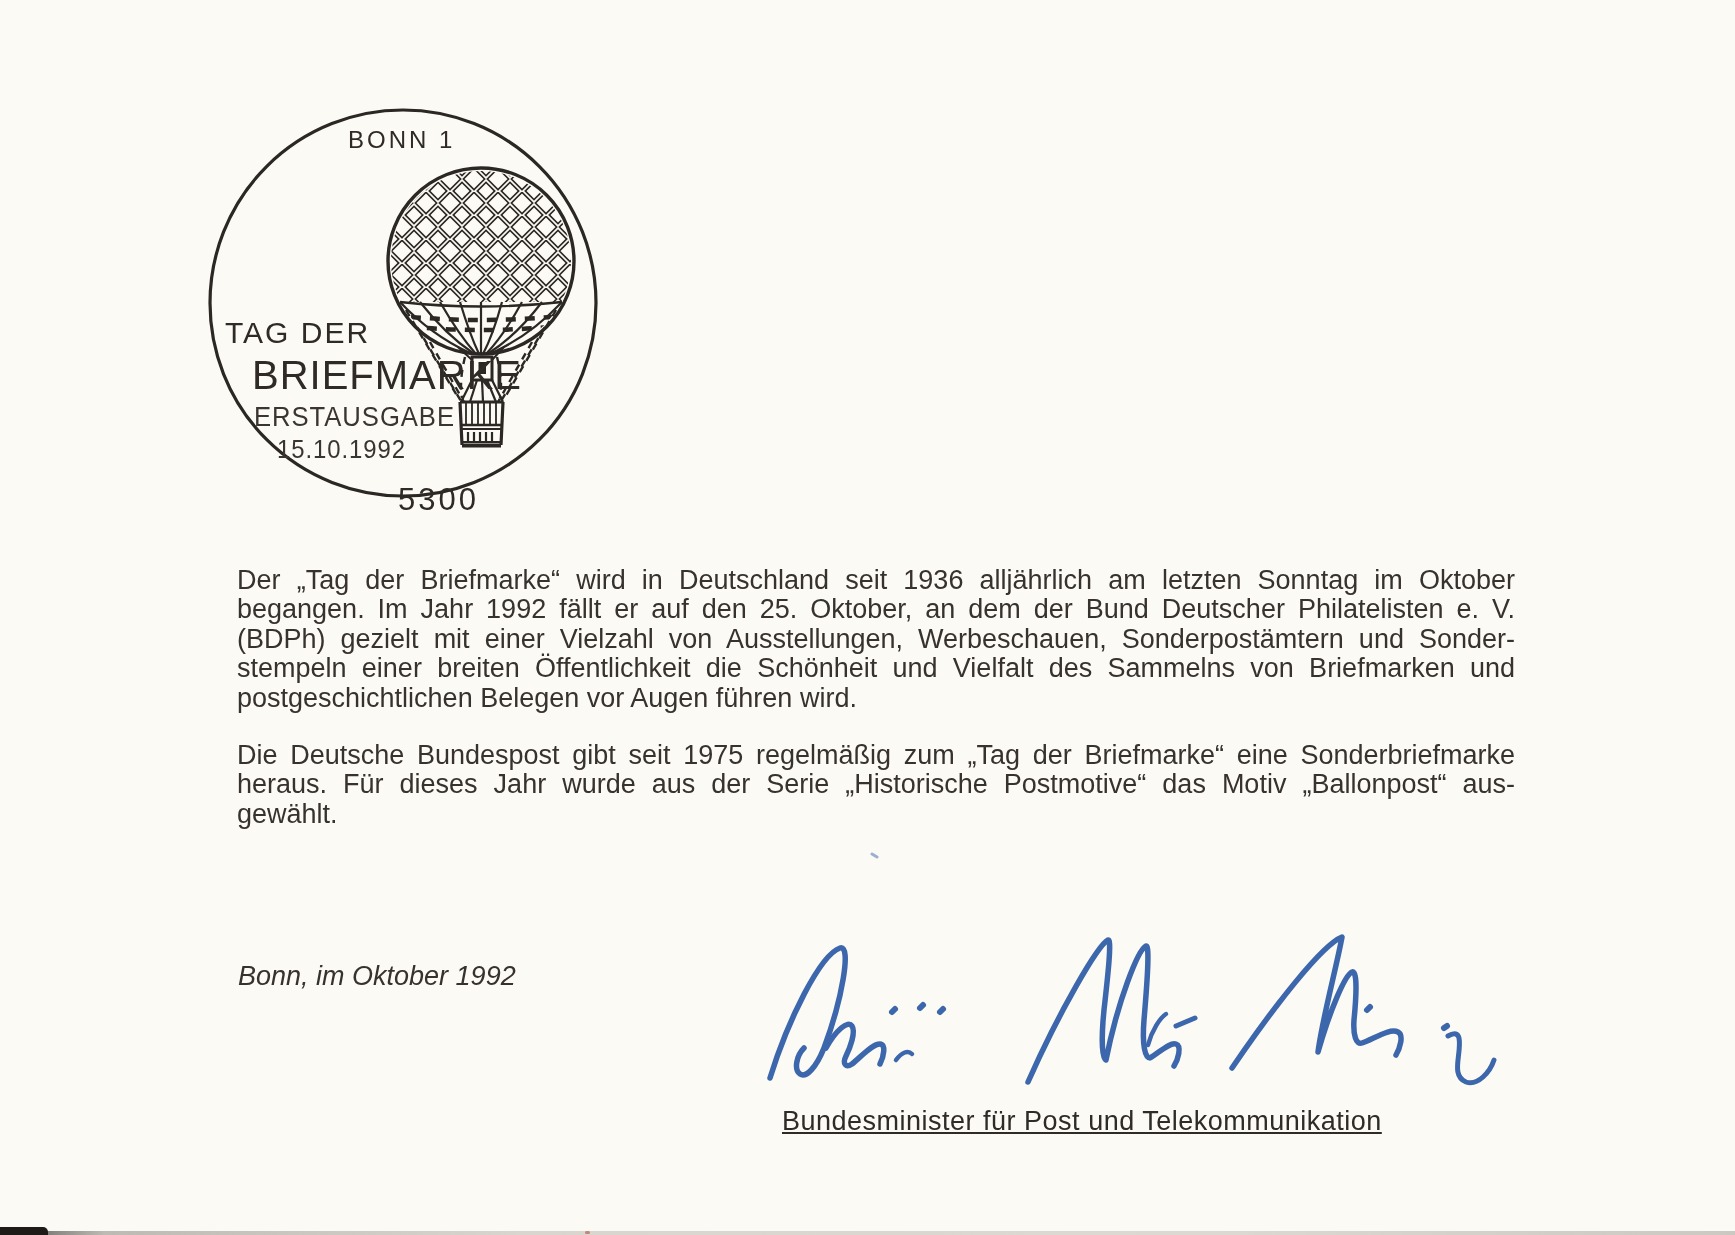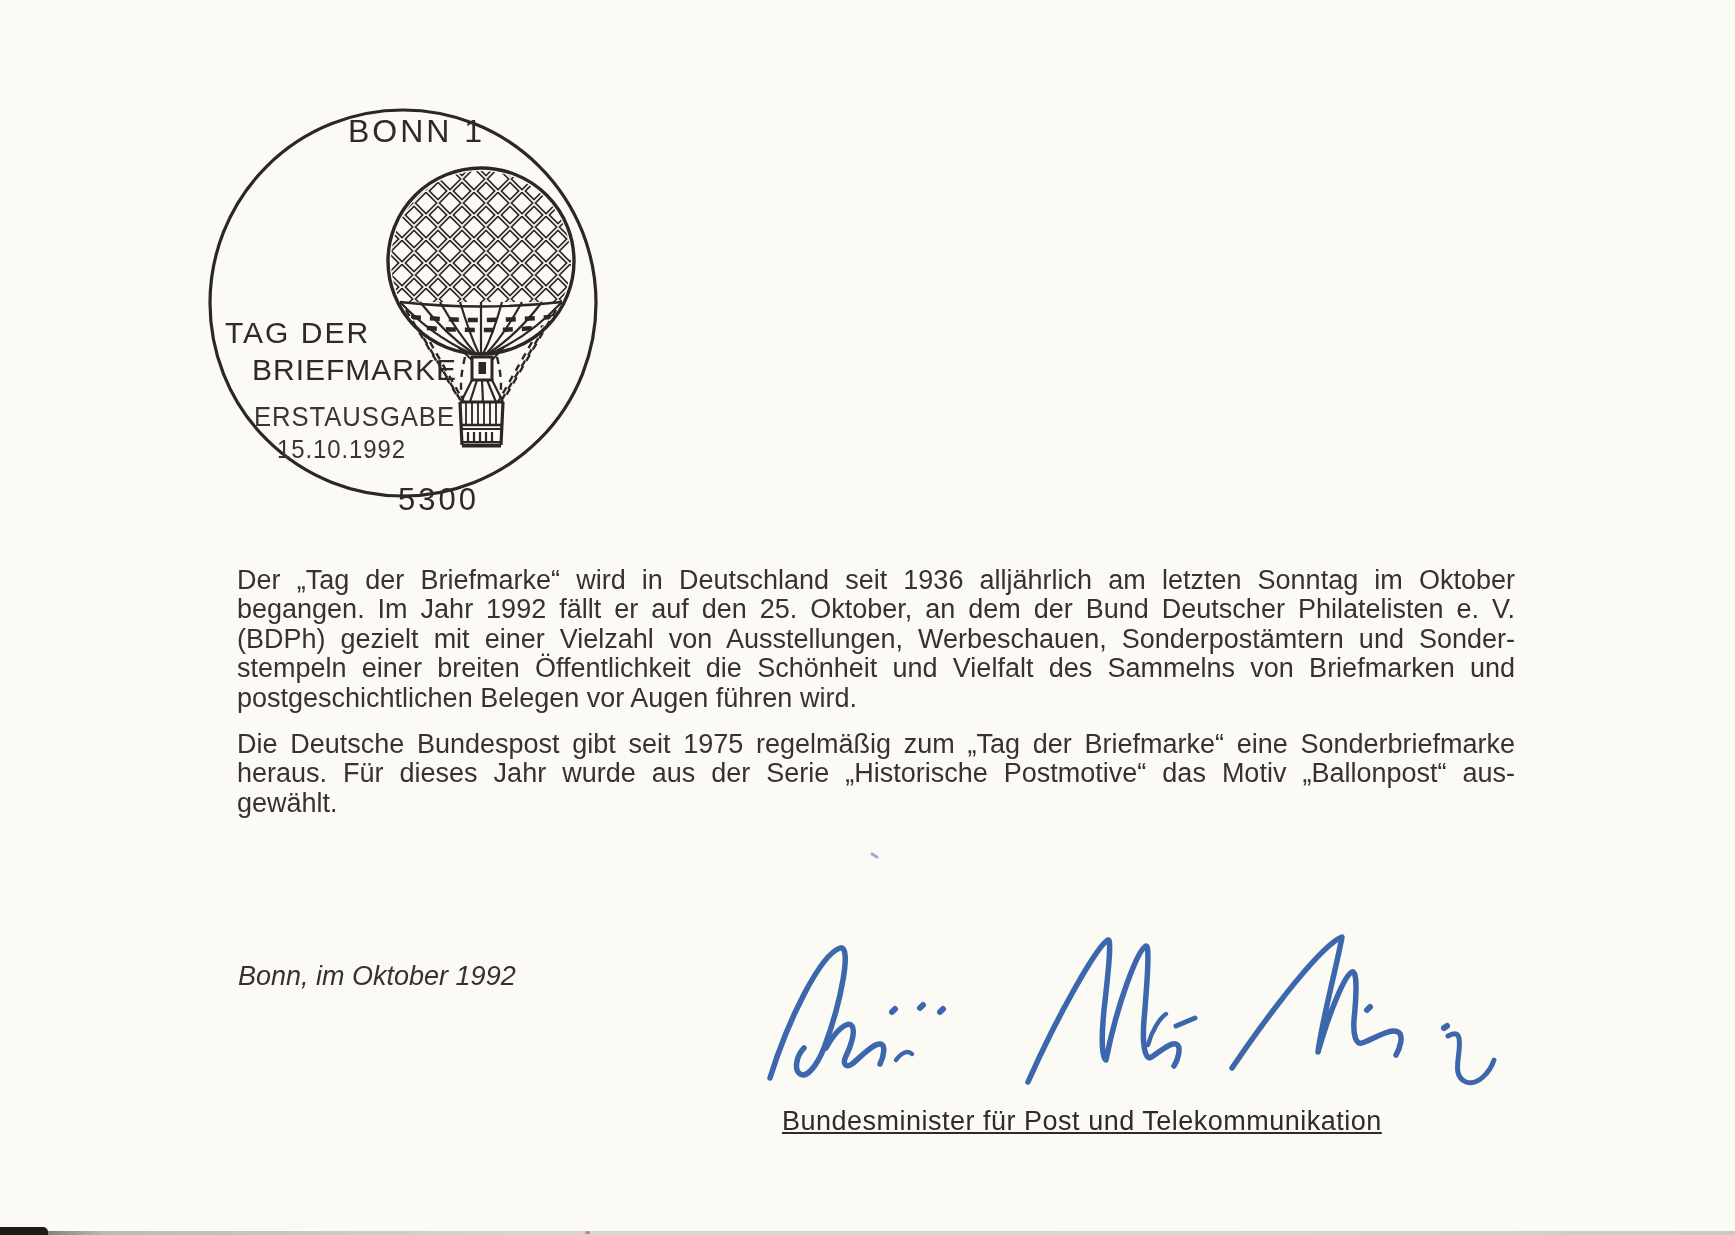--- a/index.html
+++ b/index.html
@@ -8,32 +8,32 @@
     width:1735px;height:1235px;
     background:#fcfaf4;
     overflow:hidden;
     font-family:"Liberation Sans","DejaVu Sans",sans-serif;
     color:#37322e;
   }
   
   .postmark{position:absolute;left:198px;top:95px;width:420px;height:420px;}
   .postmark svg{position:absolute;left:0;top:0;}
   .pm{position:absolute;white-space:nowrap;color:#2f2a26;line-height:1;}
-  .pm-city       {left:150px;top:20px; font-size:32px;letter-spacing:3px;}
+  .pm-city       {left:150px;top:33px; font-size:24px;letter-spacing:3px;}
   .pm-tagder     {left:27px; top:223px;font-size:30px;letter-spacing:2px;}
-  .pm-briefmarke {left:25px; top:260px;font-size:30px;letter-spacing:1px;padding-left:29px;}
+  .pm-briefmarke {left:25px; top:260px;font-size:40px;letter-spacing:1px;padding-left:29px;}
   .pm-erstausgabe{left:56px; top:309px;font-size:27px;letter-spacing:1px;transform:scaleX(.95);transform-origin:left top;color:#3a3531;}
   .pm-date       {left:79px; top:341px;font-size:26px;letter-spacing:1px;transform:scaleX(.92);transform-origin:left top;color:#3a3531;}
   .pm-code       {left:164px;top:389px;font-size:31px;letter-spacing:3px;margin-left:36px;}
   
   .letter-body{position:absolute;left:237px;top:566px;width:1278px;font-size:27px;}
   .line{height:29.4px;line-height:29.4px;}
   .line.j{text-align:justify;text-align-last:justify;}
   .line.j::after{content:"";display:inline-block;width:100%;height:0;}
-  .para-2{margin-top:17px;}
+  .para-2{margin-top:28px;}
   .para-3{margin-top:9px;}
   .dateline{position:absolute;left:238px;top:962px;font-size:27px;line-height:29px;white-space:nowrap;font-style:italic;}
   .signer{position:absolute;left:782px;top:1106px;font-size:27px;letter-spacing:.5px;white-space:nowrap;color:#2f2b28;text-decoration:underline;}
   
   .signature{position:absolute;left:700px;top:830px;}
   
   .scan-edge{position:absolute;left:0;bottom:0;width:100%;height:4px;
     background:linear-gradient(to right,rgba(40,36,33,.8),rgba(95,88,82,.4) 6%,rgba(125,118,111,.28) 30%,rgba(125,118,111,.25) 70%,rgba(105,98,92,.33) 100%);}
   .scan-blob{position:absolute;left:0;bottom:0;width:48px;height:8px;background:#1d1a17;border-radius:0 5px 0 0;}
   .scan-dot{position:absolute;left:585px;bottom:1px;width:5px;height:3px;background:#b0452f;opacity:.55;border-radius:2px;}

